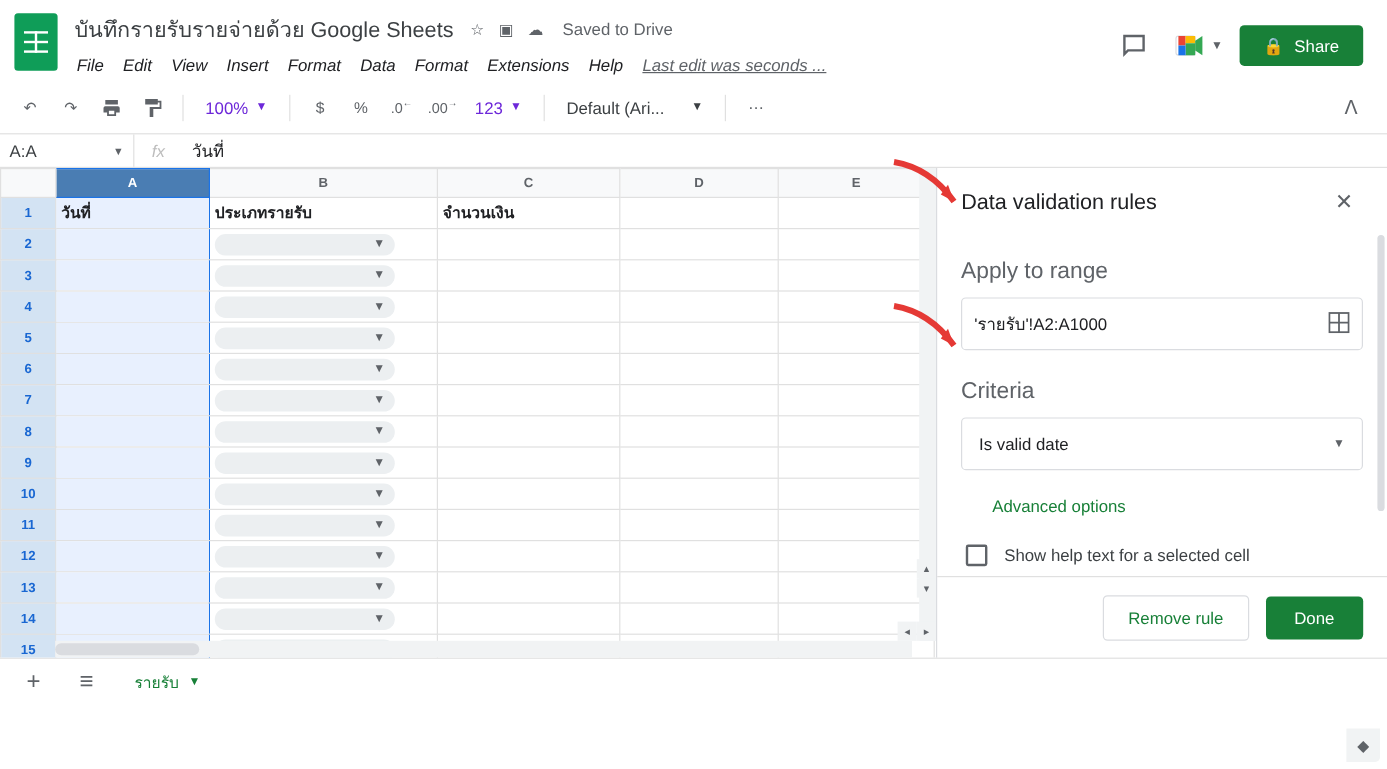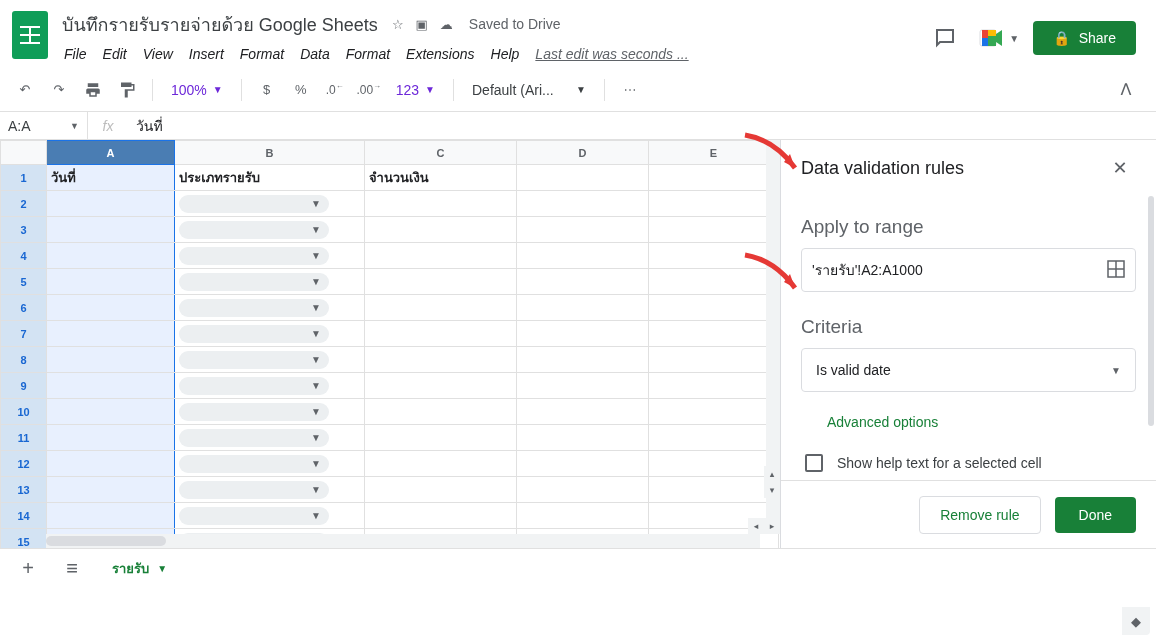--- a/index.html
+++ b/index.html
@@ -26,21 +26,21 @@
 
 .toolbar { display: flex; align-items: center; height: 44px; padding: 0 10px; border-bottom: 1px solid #e0e0e0; gap: 4px; }
 .tb-btn { width: 30px; height: 30px; display: flex; align-items: center; justify-content: center; color: #5f6368; cursor: pointer; border-radius: 2px; }
 .tb-sep { width: 1px; height: 22px; background: #e0e0e0; margin: 0 6px; }
 .tb-zoom { display: flex; align-items: center; gap: 6px; padding: 0 8px; cursor: pointer; font-size: 14px; color: #6d28d9; }
 .tb-font { display: flex; align-items: center; gap: 6px; padding: 0 8px; cursor: pointer; font-size: 14px; color: #3c4043; width: 130px; }
 .tb-collapse { margin-left: auto; width: 40px; text-align: center; color: #5f6368; cursor: pointer; font-size: 16px; }
 
 
 .formula-row { display: flex; align-items: center; height: 28px; border-bottom: 1px solid #e0e0e0; }
-.name-box { width: 88px; height: 100%; display: flex; align-items: center; padding: 0 8px; font-size: 14px; color: #3c4043; border-right: 1px solid #e0e0e0; justify-content: space-between; }
+.name-box { width: 112px; height: 100%; display: flex; align-items: center; padding: 0 8px; font-size: 14px; color: #3c4043; border-right: 1px solid #e0e0e0; justify-content: space-between; }
 .fx { width: 40px; text-align: center; font-style: italic; color: #bdbdbd; font-size: 14px; }
 .formula-input { flex: 1; padding: 0 8px; font-size: 14px; color: #202124; }
 
 
 .grid-area { display: flex; height: calc(588px - 68px - 44px - 28px - 40px); position: relative; }
 .grid-left { width: 780px; overflow: hidden; position: relative; }
 .grid { border-collapse: collapse; }
 .col-hdr { background: #f8f9fa; border: 1px solid #e0e0e0; text-align: center; font-size: 11px; color: #5f6368; height: 24px; }
 .col-hdr.sel { background: #4a7db3; color: #fff; border-color: #1a73e8; }
 .row-hdr { background: #f8f9fa; border: 1px solid #e0e0e0; text-align: center; font-size: 11px; color: #5f6368; width: 46px; }
@@ -70,21 +70,21 @@
 .checkbox-row { display: flex; align-items: center; gap: 14px; font-size: 14px; color: #3c4043; padding: 2px 4px; }
 .checkbox { width: 18px; height: 18px; border: 2px solid #5f6368; border-radius: 2px; cursor: pointer; }
 .sb-footer { border-top: 1px solid #e0e0e0; height: 68px; display: flex; align-items: center; justify-content: flex-end; gap: 14px; padding: 0 20px; }
 .btn-outline { border: 1px solid #dadce0; color: #188038; font-weight: 500; font-size: 14px; padding: 10px 20px; border-radius: 4px; cursor: pointer; background: #fff; }
 .btn-primary { background: #188038; color: #fff; font-weight: 500; font-size: 14px; padding: 10px 24px; border-radius: 4px; cursor: pointer; border: none; }
 .sb-scroll { position: absolute; right: 2px; top: 0; width: 6px; height: 230px; background: #dadce0; border-radius: 3px; }
 
 
 .sheet-tabs { height: 40px; border-top: 1px solid #e0e0e0; display: flex; align-items: center; padding: 0 10px; gap: 8px; }
 .tab-btn { width: 36px; height: 36px; display: flex; align-items: center; justify-content: center; color: #5f6368; cursor: pointer; font-size: 20px; }
-.tab { padding: 8px 14px; font-size: 13px; font-weight: 700; color: #188038; border-top: none; display: flex; align-items: center; gap: 8px; cursor: pointer; }
+.tab { padding: 8px 14px; font-size: 13px; font-weight: 400; color: #188038; border-top: none; display: flex; align-items: center; gap: 8px; cursor: pointer; }
 .tab-caret { font-size: 10px; }
 .explore { position: absolute; right: 6px; bottom: 6px; width: 28px; height: 28px; background: #f1f3f4; border-radius: 0 0 4px 0; display: flex; align-items: center; justify-content: center; color: #5f6368; cursor: pointer; }
 
 
 .arrow { position: absolute; pointer-events: none; }
 .arrow svg path { stroke: #e53935; stroke-width: 5; fill: none; }
 .arrow svg polygon { fill: #e53935; }
 </style>
 </head>
 <body>

